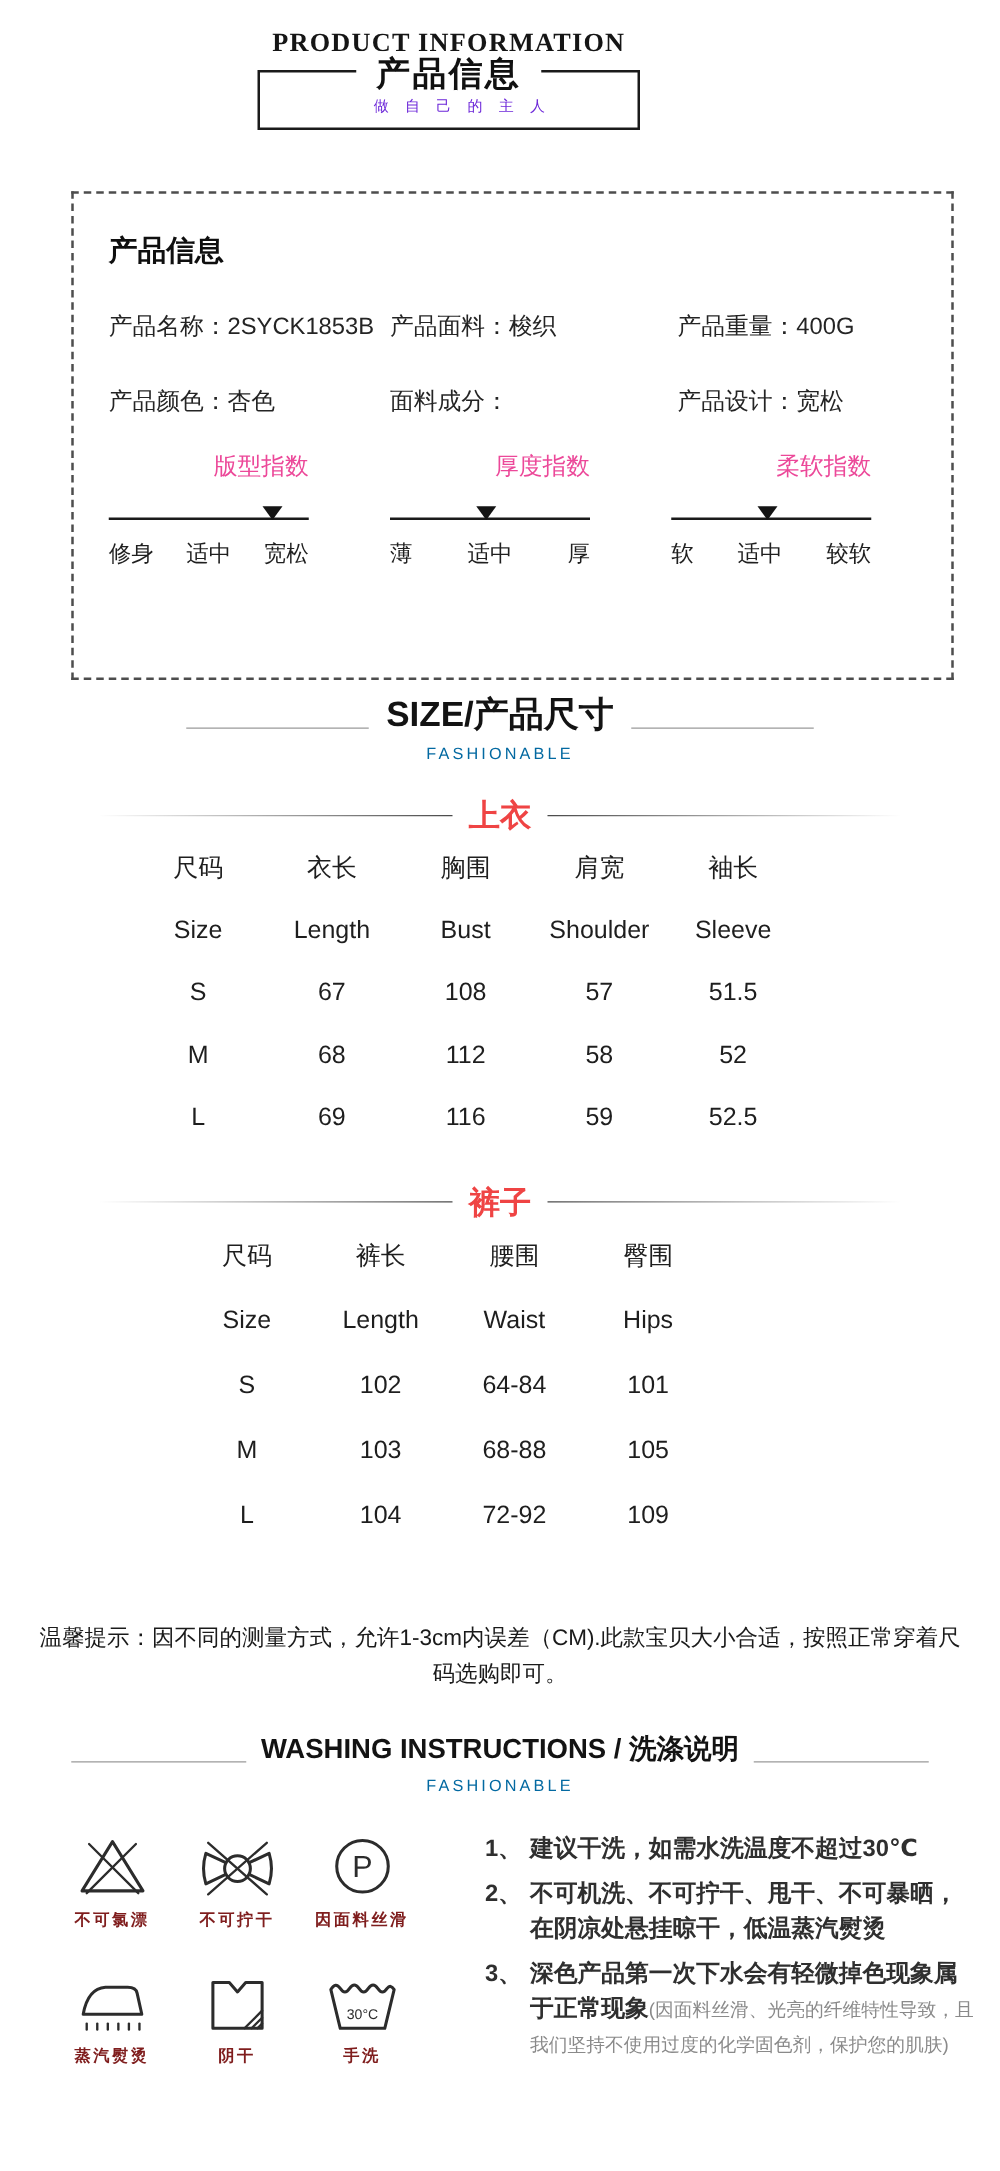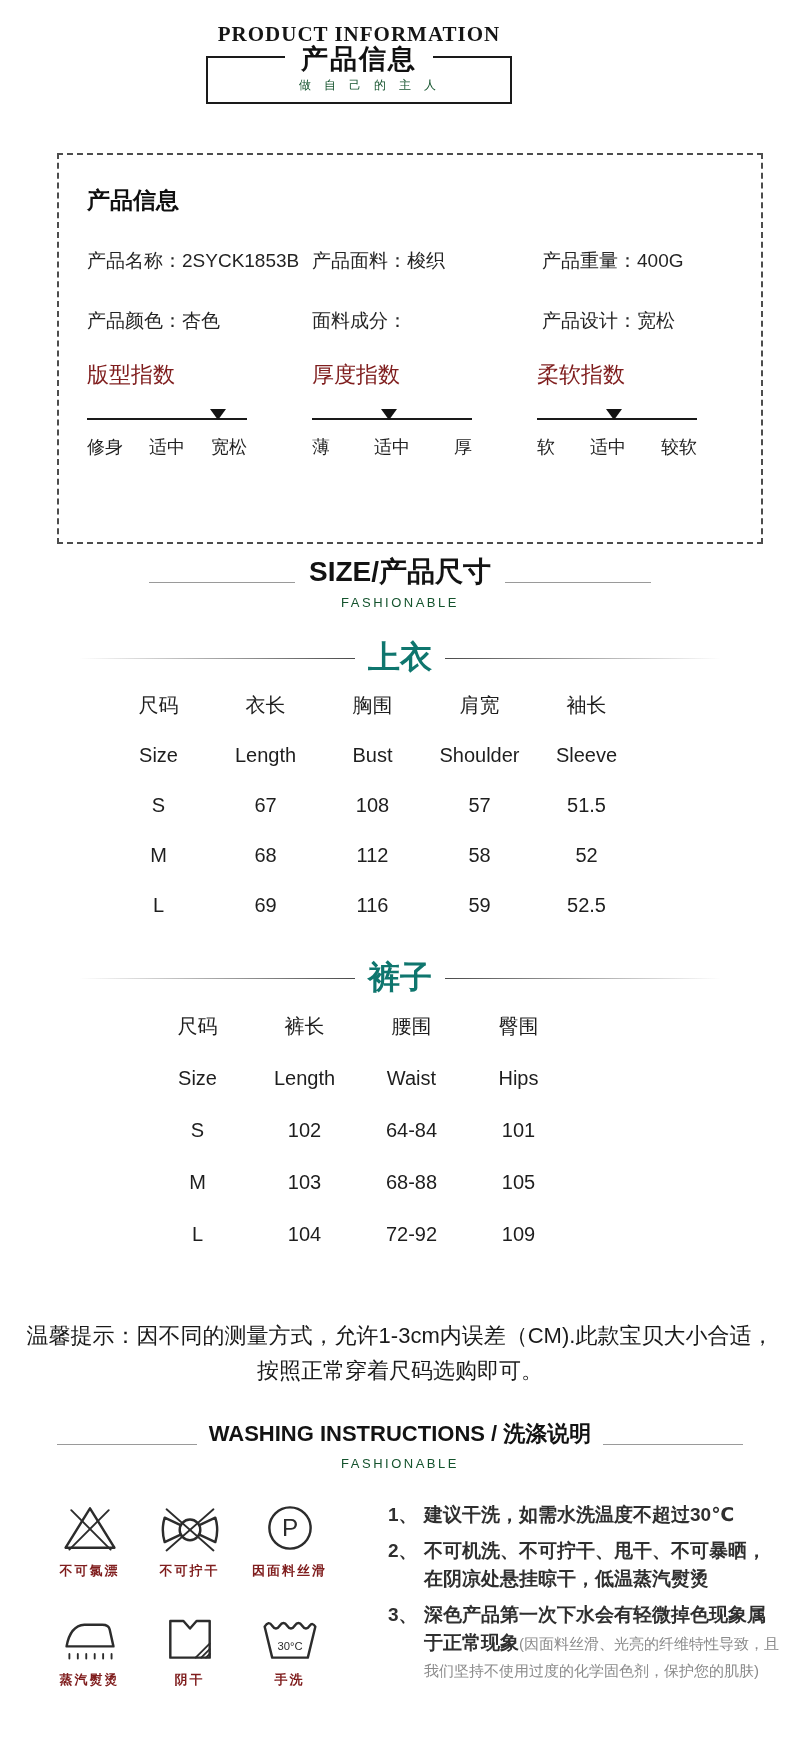--- a/index.html
+++ b/index.html
@@ -7,51 +7,51 @@
     width:800px;height:1737px;position:relative;overflow:hidden;background:#ffffff;
     font-family:"Liberation Sans","DejaVu Sans",sans-serif;color:#1c1c1c;
   }
   
   .header{width:306px;margin-left:206px;padding-top:22px;text-align:center;}
   .header-en{font-family:"Liberation Serif","DejaVu Serif",serif;font-size:21px;font-weight:700;
     letter-spacing:1px;color:#151515;white-space:nowrap;}
   .header-box{margin-top:9px;border:2px solid #1a1a1a;height:44px;position:relative;}
   .header-box-title{position:absolute;left:50%;top:-17px;transform:translateX(-50%);
     background:#fff;padding:0 16px;font-size:27px;font-weight:700;color:#111;white-space:nowrap;letter-spacing:2px;}
-  .header-box-sub{margin-top:19px;font-size:12px;color:#14532d;letter-spacing:13px;padding-left:30px;white-space:nowrap;}
+  .header-box-sub{margin-top:19px;font-size:12px;color:#6d28d9;letter-spacing:13px;padding-left:30px;white-space:nowrap;}
   
   .info-box{box-sizing:border-box;width:706px;margin-left:57px;margin-top:49px;height:391px;
     border:2px dashed #4d4d4d;padding:24px 28px;}
   .sec-h{font-size:23px;font-weight:700;color:#0f0f0f;margin:6px 0 0 0;}
   .fields{display:grid;grid-template-columns:225px 230px auto;row-gap:34px;margin-top:32px;
     font-size:19px;color:#242424;}
   .field{white-space:nowrap;}
   .idx-h{margin-top:40px;}
   .indexes{display:grid;grid-template-columns:160px 160px 160px;column-gap:65px;margin-top:26px;}
-  .idx-title{font-size:22px;color:#7f1d1d;}
+  .idx-title{font-size:19px;color:#ec4899;text-align:right;}
   .idx-line{position:relative;margin-top:28px;border-top:2px solid #1a1a1a;height:2px;}
   .idx-marker{position:absolute;top:-11px;width:0;height:0;transform:translateX(-50%);
     border-left:8px solid transparent;border-right:8px solid transparent;border-top:11px solid #141414;}
   .idx-labels{display:flex;justify-content:space-between;margin-top:13px;font-size:18px;color:#1f1f1f;}
   
   .size-title{margin-top:12px;display:flex;justify-content:center;align-items:flex-end;gap:14px;}
   .size-title .t{font-size:28px;font-weight:700;color:#131313;line-height:1.15;white-space:nowrap;}
   .rule{height:1px;background:#9a9a9a;width:146px;margin-bottom:5px;}
-  .fashionable{text-align:center;margin-top:7px;font-size:13px;color:#14532d;letter-spacing:2.5px;}
+  .fashionable{text-align:center;margin-top:7px;font-size:13px;color:#0369a1;letter-spacing:2.5px;}
   .tbl-heading{margin:26px auto 0;width:642px;display:flex;align-items:center;}
-  .tbl-heading .t{font-size:32px;font-weight:700;color:#0f766e;margin:0 13px;white-space:nowrap;}
+  .tbl-heading .t{font-size:25px;font-weight:700;color:#ef4444;margin:0 13px;white-space:nowrap;}
   .fade-l{flex:1;height:1px;background:linear-gradient(to right,rgba(100,100,100,0),#4a4a4a);}
   .fade-r{flex:1;height:1px;background:linear-gradient(to left,rgba(100,100,100,0),#4a4a4a);}
   .tbl{margin-left:105px;width:535px;}
   .tbl.pants{margin-left:144px;width:428px;}
   .tbl-row{display:flex;height:50px;align-items:center;}
   .tbl.pants .tbl-row{height:52px;}
   .tbl-row span{width:107px;text-align:center;font-size:20px;color:#1e1e1e;}
   
-  .tip{width:752px;margin:58px auto 0;text-align:center;font-size:22px;font-weight:500;
+  .tip{width:752px;margin:58px auto 0;text-align:center;font-size:18px;font-weight:500;
     color:#1a1a1a;line-height:1.6;}
   
   .wash-title{margin-top:30px;display:flex;justify-content:center;align-items:flex-end;gap:12px;}
   .wash-title .t{font-size:22px;font-weight:700;color:#131313;white-space:nowrap;}
   .wash-title .rule{width:140px;margin-bottom:4px;}
   .wash-body{display:flex;margin-top:30px;}
   .icon-grid{margin-left:42px;width:300px;display:grid;grid-template-columns:95px 95px 95px;
     column-gap:5px;row-gap:26px;}
   .icon-cell{text-align:center;}
   .icon-cell svg{display:block;margin:0 auto;}

